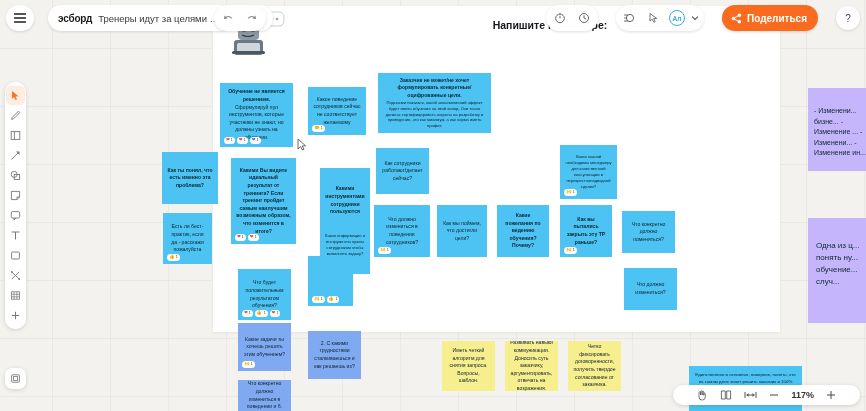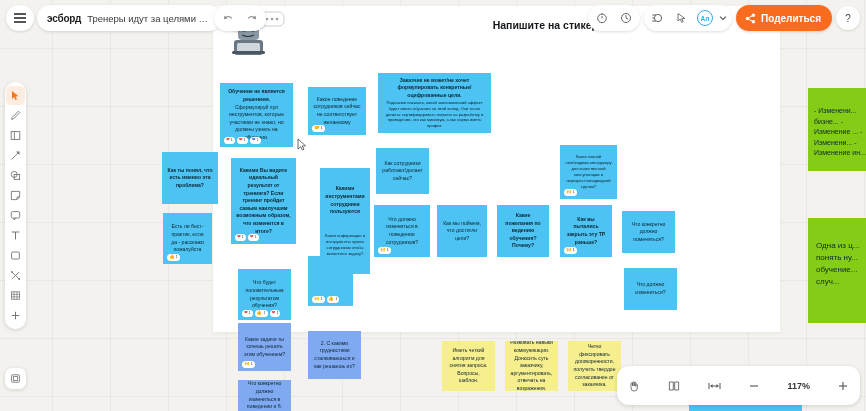--- a/index.html
+++ b/index.html
@@ -25,37 +25,37 @@
     position: absolute;
     left: 213px; top: 6px; width: 567px; height: 326px;
     background: #ffffff;
     box-shadow: 0 1px 3px rgba(0,0,0,0.06);
   }
 
   
   .topbar { position: absolute; left: 0; top: 0; width: 866px; height: 38px; z-index: 40; pointer-events: none; }
   .tb-left {
     position: absolute; left: 6px; top: 5px; height: 26px;
-    display: flex; align-items: center; gap: 3px; pointer-events: auto;
+    display: flex; align-items: center; gap: 14px; pointer-events: auto;
   }
   .pill {
     background: #fff; border-radius: 13px; height: 26px;
     display: flex; align-items: center;
     box-shadow: 0 1px 3px rgba(0,0,0,0.13);
   }
   .burger { width: 28px; justify-content: center; }
   .burger i { display:block; width: 12px; height: 1.5px; background: #555; box-shadow: 0 4px 0 #555, 0 -4px 0 #555; }
   .titlepill { padding: 0 10px; gap: 6px; max-width: 185px; }
   .brand { font-weight: bold; font-size: 10px; color: #1d1d1d; letter-spacing: -0.2px; white-space: nowrap;}
   .doctitle { font-size: 9.5px; color: #3a3a3a; white-space: nowrap; overflow: hidden; text-overflow: ellipsis; }
   .iconbtn { width: 26px; height: 26px; display:flex; align-items:center; justify-content:center; }
   .tb-undo { position:absolute; left: 214px; top: 5px; pointer-events:auto; display:flex; gap:0; padding: 0 2px;}
   .tb-undo .iconbtn { width: 24px; }
 
-  .tb-right { position: absolute; right: 6px; top: 5px; display:flex; align-items:center; gap: 4px; pointer-events:auto; }
+  .tb-right { position: absolute; right: 6px; top: 5px; display:flex; align-items:center; gap: 18px; pointer-events:auto; }
   .grp { display: flex; align-items: center; padding: 0 2px; }
   .grp .iconbtn { width: 24px; }
   .sharebtn {
     background: #F96C1F; color: #fff; border-radius: 13px; height: 26px;
     display:flex; align-items:center; gap:5px; padding: 0 11px 0 9px;
     font-size: 10px; font-weight: 600; box-shadow: 0 1px 3px rgba(0,0,0,0.15);
     white-space: nowrap;
   }
   .helpbtn { width: 24px; height: 24px; border-radius: 12px; background:#fff;
     display:flex; align-items:center;justify-content:center; font-size: 10px; color:#444;
@@ -73,23 +73,23 @@
   .ltbtn { width: 19px; height: 19px; display:flex;align-items:center;justify-content:center; border-radius: 5px; }
   .ltbtn.active { background: #fdece0; }
   .lt-frame {
     position: absolute; left: 5px; top: 368px; width: 21px; height: 21px;
     background: #fff; border-radius: 7px; display:flex;align-items:center;justify-content:center;
     box-shadow: 0 1px 4px rgba(0,0,0,0.14); z-index: 40;
   }
 
   
   .zoombar {
-    position:absolute; right: 6px; bottom: 6px; height: 39px;
-    background:#fff; border-radius: 12px; display:flex; align-items:center; gap:18px;
-    padding: 0 6px; box-shadow: 0 1px 4px rgba(0,0,0,0.15); z-index: 40;
+    position:absolute; right: 6px; bottom: 6px; height: 20px;
+    background:#fff; border-radius: 12px; display:flex; align-items:center; gap:2px;
+    padding: 0 18px; box-shadow: 0 1px 4px rgba(0,0,0,0.15); z-index: 40;
   }
   .zoombar .iconbtn { width: 22px; height: 22px; }
   .zoomval { font-size: 9px; color: #333; padding: 0 4px; font-weight:600;}
 
   
   .headline {
     position: absolute; left: 350px; top: 18px; width: 400px;
     text-align: center; line-height: 1.45; z-index: 10;
   }
   .headline .l1 { font-size: 10.5px; font-weight: bold; color: #15181c; }
@@ -103,21 +103,21 @@
     position: absolute; z-index: 11;
     background: #4BC3F2; color: #0e2430;
     padding: 6px 5px; overflow: hidden;
     font-size: 5.1px; line-height: 1.5; text-align: center;
     word-break: break-word;
     box-shadow: 0 0 0 rgba(0,0,0,0);
   }
   .note.blue   { background: #4CC3F2; }
   .note.periw  { background: #7FA9F0; }
   .note.yellow { background: #F7EE8E; }
-  .note.teal   { background: #84cc16; }
+  .note.teal   { background: #c4b5fd; }
   .note .b { font-weight: bold; display:block; }
   .note .sm { font-size: 4.1px; line-height:1.45; display:block; font-weight: normal;}
   .note .body { display:flex; flex-direction:column; justify-content:center; height:100%; }
   .note.tleft { text-align: left; }
 
   
   .reacts { position:absolute; left:4px; bottom:3px; display:flex; gap:2px; }
   .react {
     height: 7px; border-radius: 4px; background:#fff; display:flex; align-items:center;
     gap:1px; padding: 0 2px; font-size: 3.6px; color:#333;

